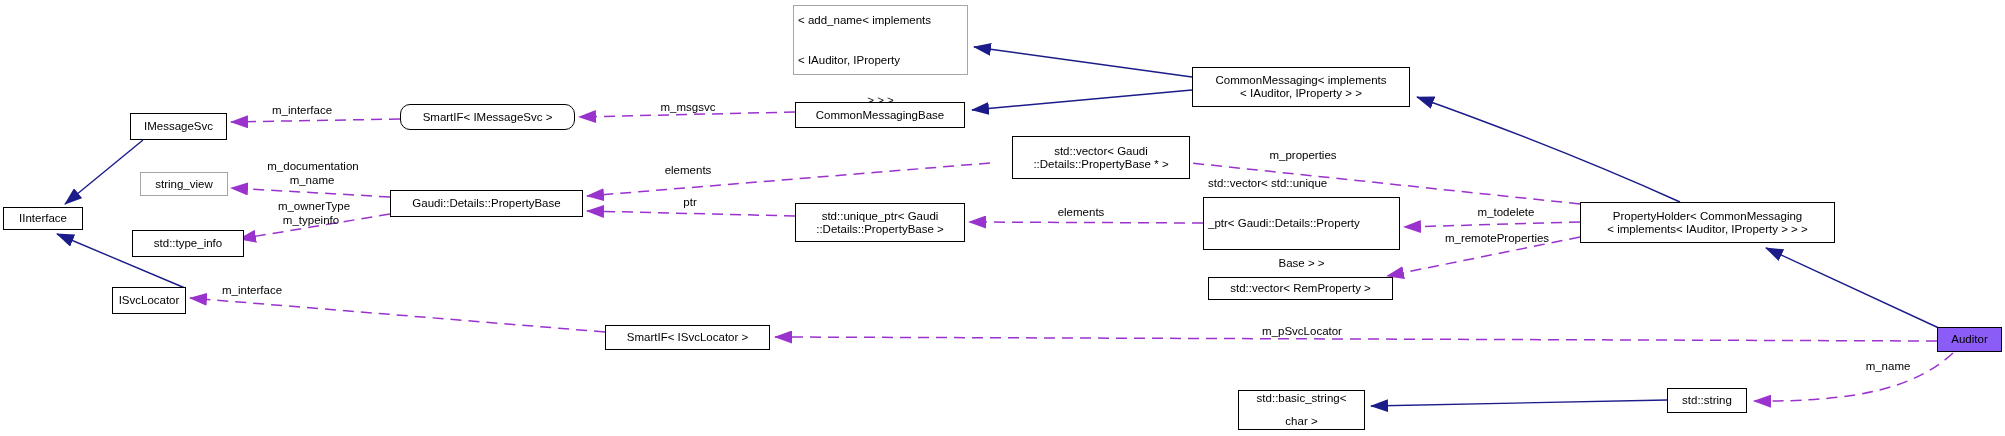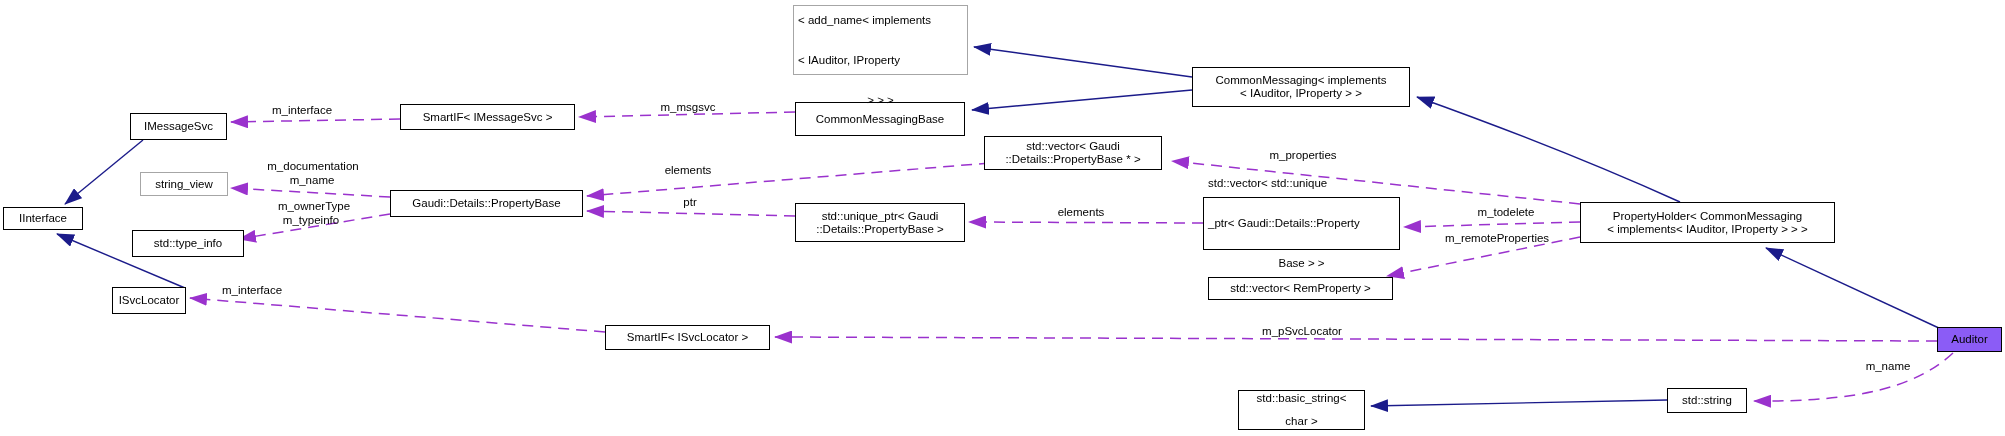--- a/index.html
+++ b/index.html
@@ -67,25 +67,25 @@
   </svg>
 
   <div class="node" style="left:3px;top:207px;width:80px;height:23px;">
     <span>IInterface</span>
   </div>
 
   <div class="node" style="left:130px;top:113px;width:97px;height:27px;">
     <span>IMessageSvc</span>
   </div>
 
-  <div class="node" style="left:400px;top:104px;width:175px;height:26px;">
+  <div class="node" style="left:400px;top:104px;width:175px;height:26px;border-radius:10px;">
     <span>SmartIF&lt; IMessageSvc &gt;</span>
   </div>
 
-  <div class="node" style="left:795px;top:102px;width:170px;height:34px;">
+  <div class="node" style="left:795px;top:102px;width:170px;height:26px;">
     <span>CommonMessagingBase</span>
   </div>
 
   <div class="node gray leftlines" style="left:793px;top:5px;width:175px;height:70px;">
     <div>add_serviceLocator</div>
     <div>&lt; add_name&lt; implements</div>
     <div>&lt; IAuditor, IProperty</div>
     <div class="center-line">&gt; &gt; &gt;</div>
   </div>
 
@@ -98,21 +98,21 @@
   </div>
 
   <div class="node" style="left:132px;top:230px;width:112px;height:27px;">
     <span>std::type_info</span>
   </div>
 
   <div class="node" style="left:112px;top:287px;width:74px;height:27px;">
     <span>ISvcLocator</span>
   </div>
 
-  <div class="node" style="left:984px;top:136px;width:178px;height:34px;">
+  <div class="node" style="left:1012px;top:136px;width:178px;height:43px;">
     <div>std::vector&lt; Gaudi</div>
     <div>::Details::PropertyBase * &gt;</div>
   </div>
 
   <div class="node" style="left:795px;top:203px;width:170px;height:39px;">
     <div>std::unique_ptr&lt; Gaudi</div>
     <div>::Details::PropertyBase &gt;</div>
   </div>
 
   <div class="node leftlines" style="left:1203px;top:197px;width:197px;height:53px;">

